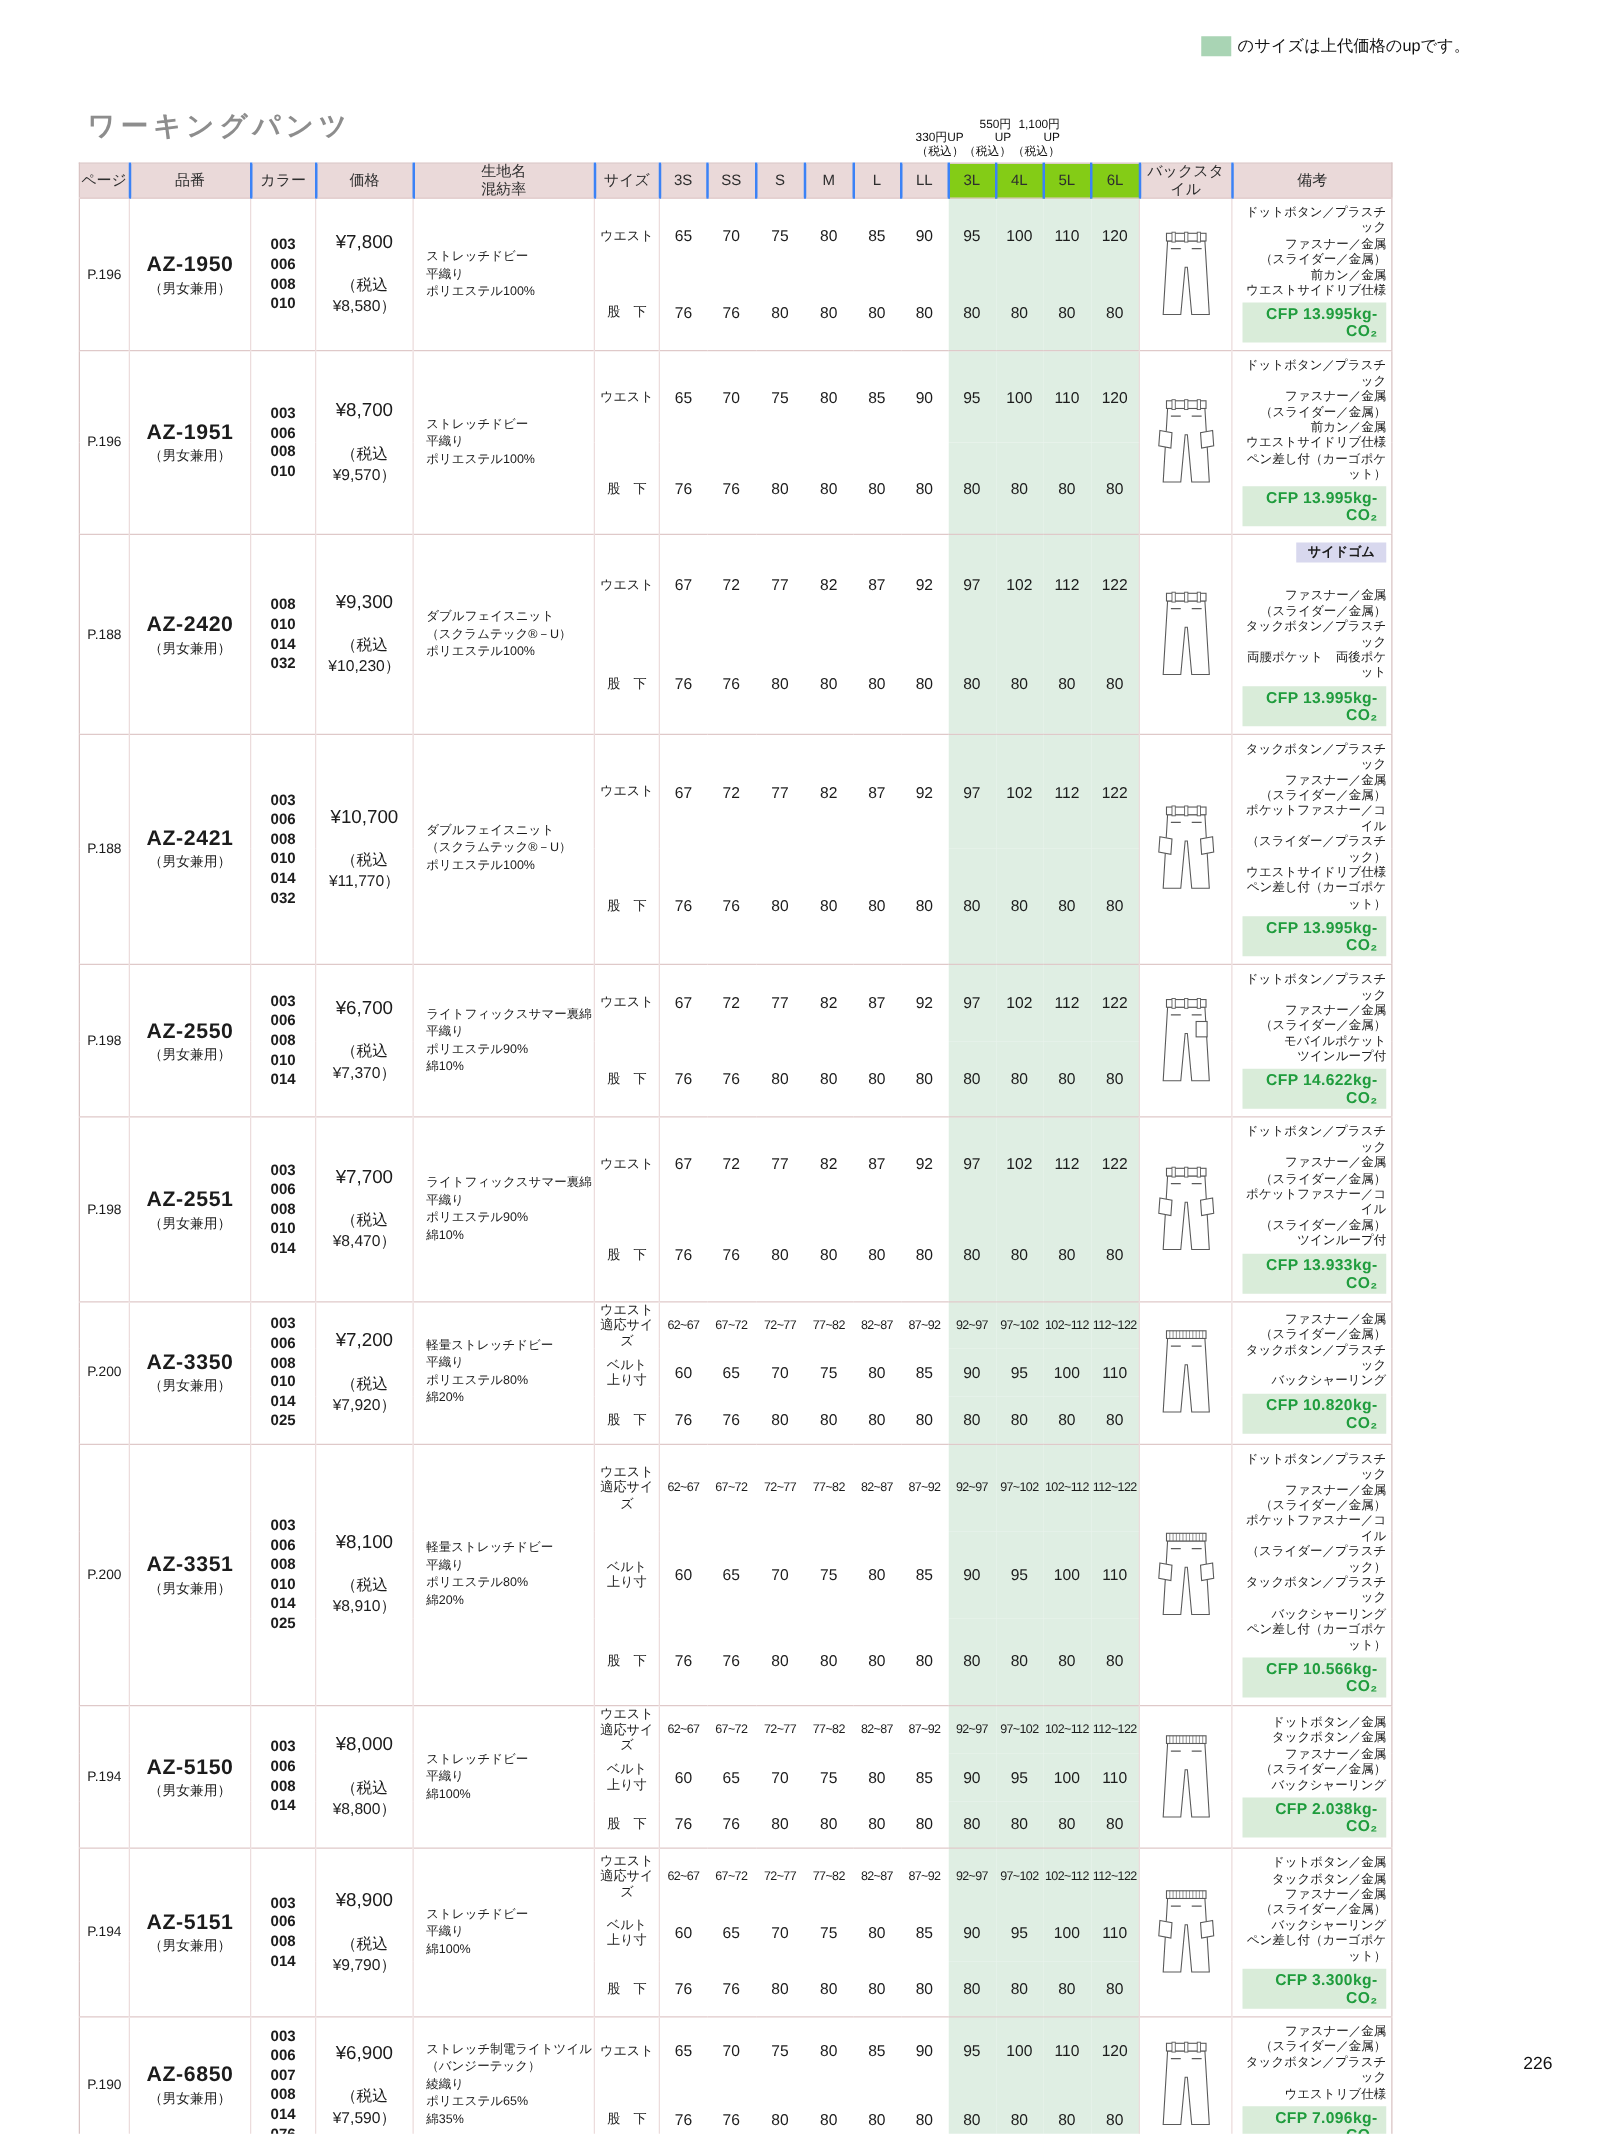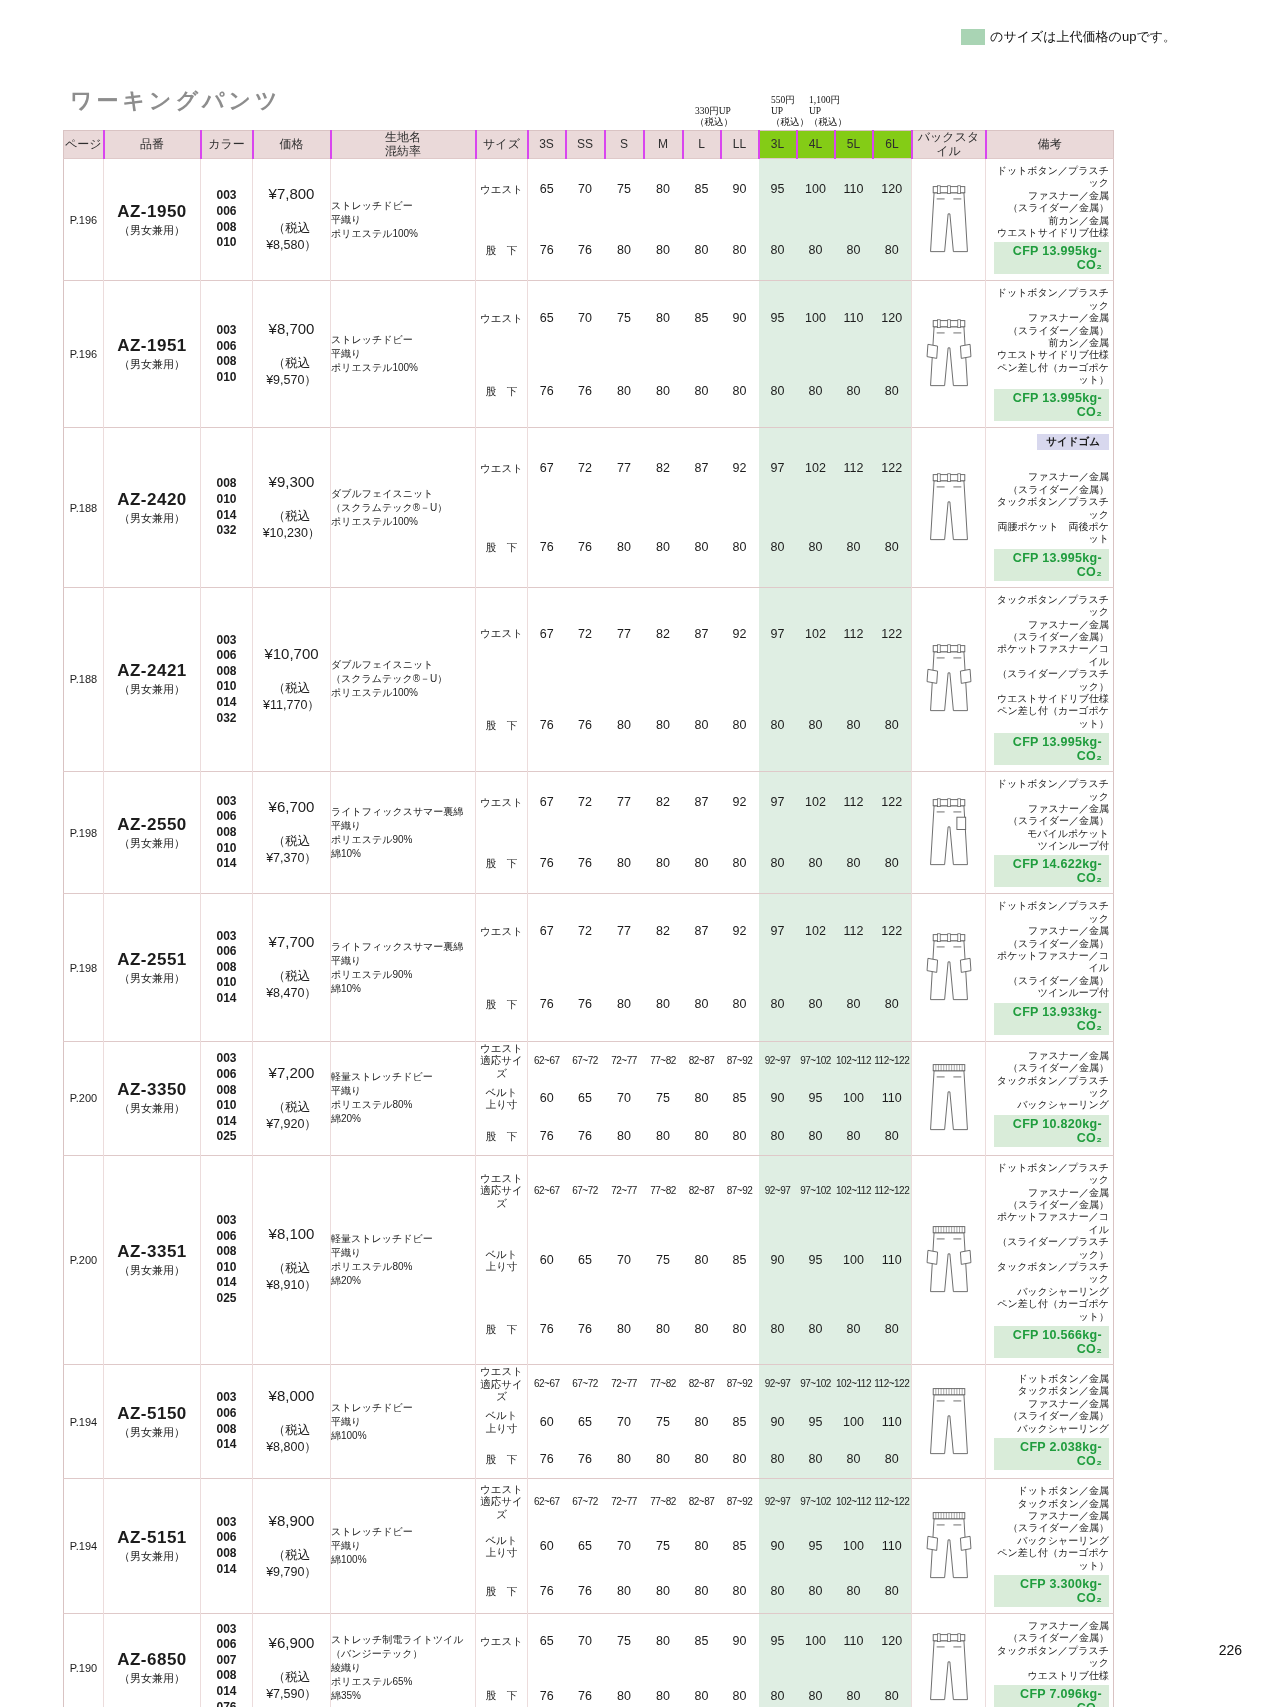--- a/index.html
+++ b/index.html
@@ -7,44 +7,44 @@
     width:1280px; height:1707px; position:relative; background:#fff;
     font-family:"Liberation Sans","DejaVu Sans",sans-serif; color:#222;
   }
   .legend { position:absolute; top:28px; right:104px; display:flex; align-items:center; gap:5px; }
   .legend .swatch { width:24px; height:16px; display:inline-block; }
   .legend .legend-text { font-size:13px; color:#111; }
   .page-title { position:absolute; top:86px; left:70px; font-size:22px; color:#8d8d8d; letter-spacing:4px; font-weight:bold; }
   .page-number { position:absolute; top:1642px; right:38px; font-size:14px; color:#111; }
 
   .table-area { position:absolute; top:130px; left:63px; width:1050px; }
-  .price-note { position:absolute; bottom:calc(100% + 2px); font-size:9.5px; line-height:1.15; text-align:left; white-space:pre-line; color:#111;font-family:Liberation Serif, serif; }
+  .price-note { position:absolute; bottom:calc(100% + 2px); font-size:9.5px; line-height:1.15; text-align:right; white-space:pre-line; color:#111; }
   .note-3l4l { left:632px; width:76px; }
   .note-5l { left:708px; width:38px; }
   .note-6l { left:746px; width:39px; }
 
   table { border-collapse:collapse; width:1050px; table-layout:fixed; border:1px solid #d9c3c3; }
   th { background:#ead9d9; height:28px; font-size:12px; font-weight:normal; color:#2e2e2e;
-       text-align:center; vertical-align:middle; white-space:pre-line; line-height:1.1; border-left:2px solid #d946ef; }
+       text-align:center; vertical-align:middle; white-space:pre-line; line-height:1.1; border-left:2px solid #3b82f6; }
   th:first-child { border-left:none; }
   th.green { background:#84cc16;margin-top:16px; }
   td { vertical-align:middle; text-align:center; font-size:12.5px; color:#1c1c1c; background:#fff; }
   td.greenbg { background:#dfeee3; }
   tr.sub2 { height:45px; }
   tr.sub3 { height:38px; }
   tr.product-start td { border-top:1px solid #dfc9c9; }
   td.bL { border-left:1px solid #ecdcdc; }
 
   .c-page { font-size:11px; }
   .code { font-size:17px; font-weight:bold; letter-spacing:0.5px; }
   .unisex { font-size:11px; margin-top:1px; }
   .c-colors { font-size:12px; font-weight:bold; line-height:1.3;margin-top:40px; }
   .price-main { font-size:15px; }
   .price-tax { font-size:12.5px; margin-top:18px; }
-  .c-fabric { font-size:10px; text-align:left; line-height:1.4; white-space:pre-line; }
+  .c-fabric { font-size:10px; text-align:left; padding-left:10px; line-height:1.4; white-space:pre-line; }
   .c-sizelabel { font-size:10.5px; white-space:pre-line; line-height:1.2; }
   .c-val.rng { font-size:10px; letter-spacing:-0.5px; }
   .c-back svg { display:block; margin:0 auto; }
   .c-rem { text-align:right; padding:6px 4px 6px 8px; vertical-align:middle; }
   .rem-lines { font-size:10px; line-height:1.24; white-space:pre-line; color:#1c1c1c; }
   .badge { display:inline-block; background:#d8d8ee; font-size:10.5px; font-weight:bold; padding:1px 9px; margin-bottom:21px; }
   .cfp { display:inline-block; background:#d9ecd9; color:#1f9c3d; font-weight:bold; font-size:12.5px; padding:2px 7px; margin-top:3px; letter-spacing:0.3px; }
 </style>
 </head>
 <body>

